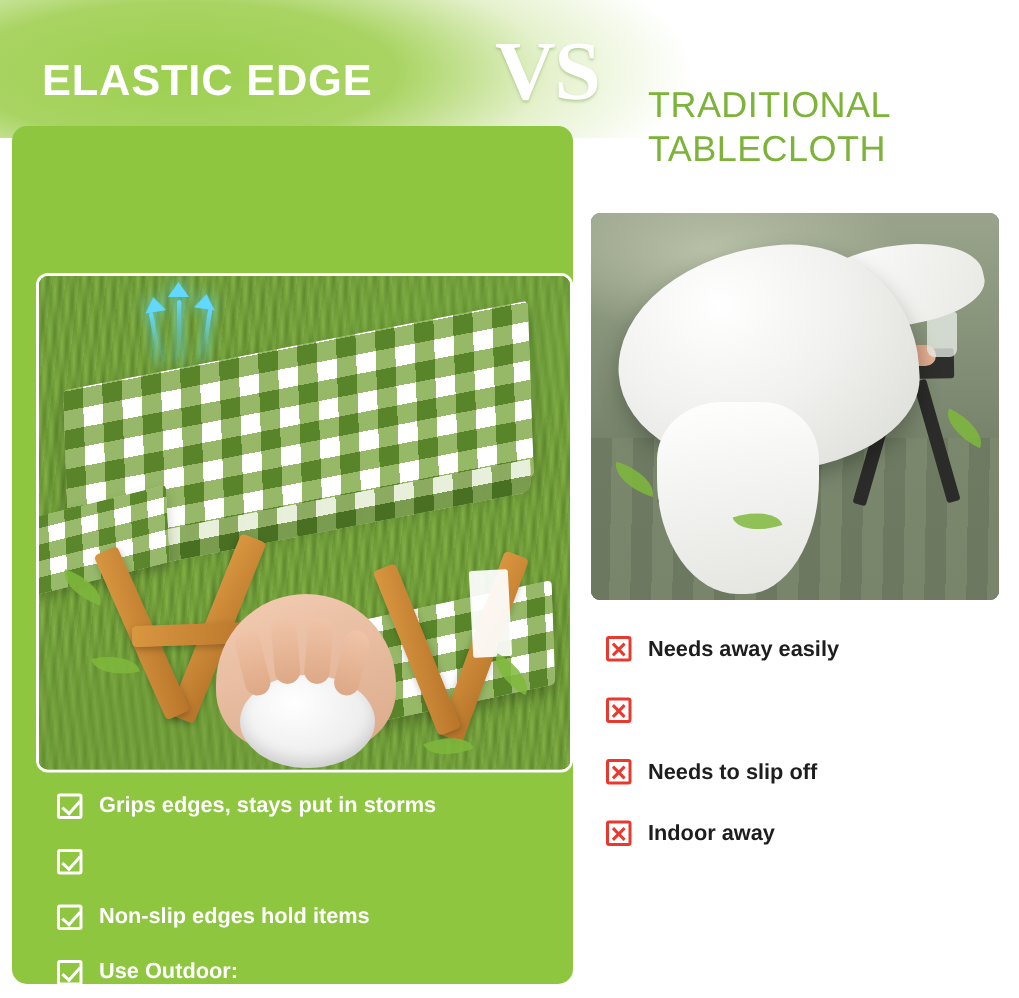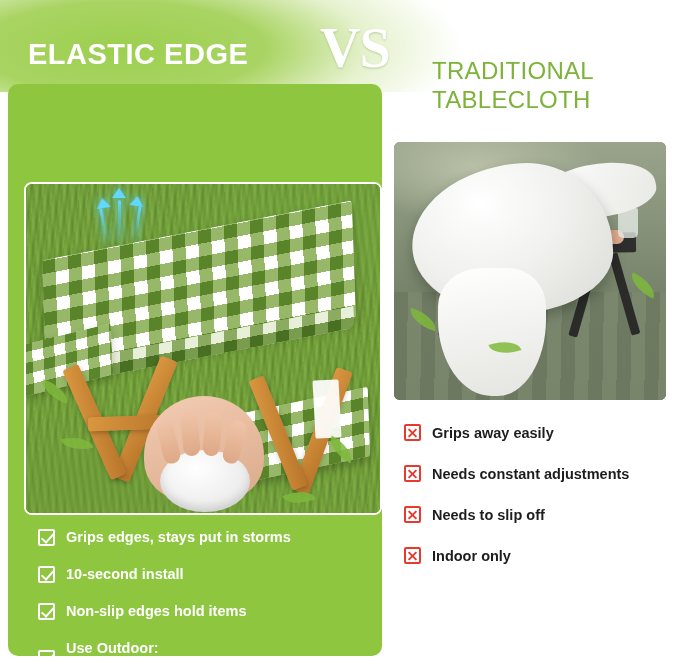--- a/index.html
+++ b/index.html
@@ -31,21 +31,21 @@
     position: absolute;
     left: 28px; top: 38px;
     font-size: 29px;
     font-weight: bold;
     letter-spacing: 0.5px;
     color: #ffffff;
     white-space: nowrap;
   }
   .title-vs {
     position: absolute;
-    left: 320px; top: 16px;
+    left: 330px; top: 16px;
     font-size: 56px;
     font-weight: bold;
     font-family: "Liberation Serif", serif;
     color: #ffffff;
     text-shadow: 0 1px 2px rgba(120,160,70,0.45);
     letter-spacing: -1px;
   }
   .title-right {
     position: absolute;
     left: 432px; top: 56px;
@@ -209,21 +209,21 @@
   }
 
   
   .list-left {
     position: absolute;
     left: 30px; top: 444px;
     width: 336px;
   }
   .li {
     display: flex;
-    align-items: center;
+    align-items: flex-start;
     gap: 11px;
     margin-bottom: 19px;
   }
   .chk {
     flex: 0 0 auto;
     width: 17px; height: 17px;
     margin-top: 1px;
     border: 2px solid #ffffff;
     border-radius: 2px;
     position: relative;
@@ -431,21 +431,20 @@
       </div>
     </div>
 
     <div class="list-left">
       <div class="li">
         <span class="chk"></span>
         <span class="li-text">Grips edges, stays put in storms</span>
       </div>
       <div class="li">
         <span class="chk"></span>
-        <span class="li-text">10-second install</span>
       </div>
       <div class="li">
         <span class="chk"></span>
         <span class="li-text">Non-slip edges hold items</span>
       </div>
       <div class="li">
         <span class="chk"></span>
         <span class="li-text">
           <span>Use Outdoor:</span>
           <span class="li-sub">(Outdoor/Indoor/Beach/Mountain)</span>
@@ -470,29 +469,28 @@
     <div class="cloth-fly"></div>
     <div class="cloth-fly2"></div>
     <div class="leafy" style="left:14px; top:170px; transform:rotate(18deg);"></div>
     <div class="leafy" style="left:96px; top:198px; transform:rotate(-18deg);"></div>
     <div class="leafy" style="left:234px; top:136px; transform:rotate(26deg);"></div>
   </div>
 
   <div class="list-right">
     <div class="li-r">
       <span class="xbox"></span>
-      <span class="li-r-text">Grips away easily</span>
+      <span class="li-r-text">Needs away easily</span>
     </div>
     <div class="li-r">
       <span class="xbox"></span>
-      <span class="li-r-text">Needs constant adjustments</span>
     </div>
     <div class="li-r">
       <span class="xbox"></span>
       <span class="li-r-text">Needs to slip off</span>
     </div>
     <div class="li-r">
       <span class="xbox"></span>
-      <span class="li-r-text">Indoor only</span>
+      <span class="li-r-text">Indoor away</span>
     </div>
   </div>
 
 </div>
 
 </body></html>

